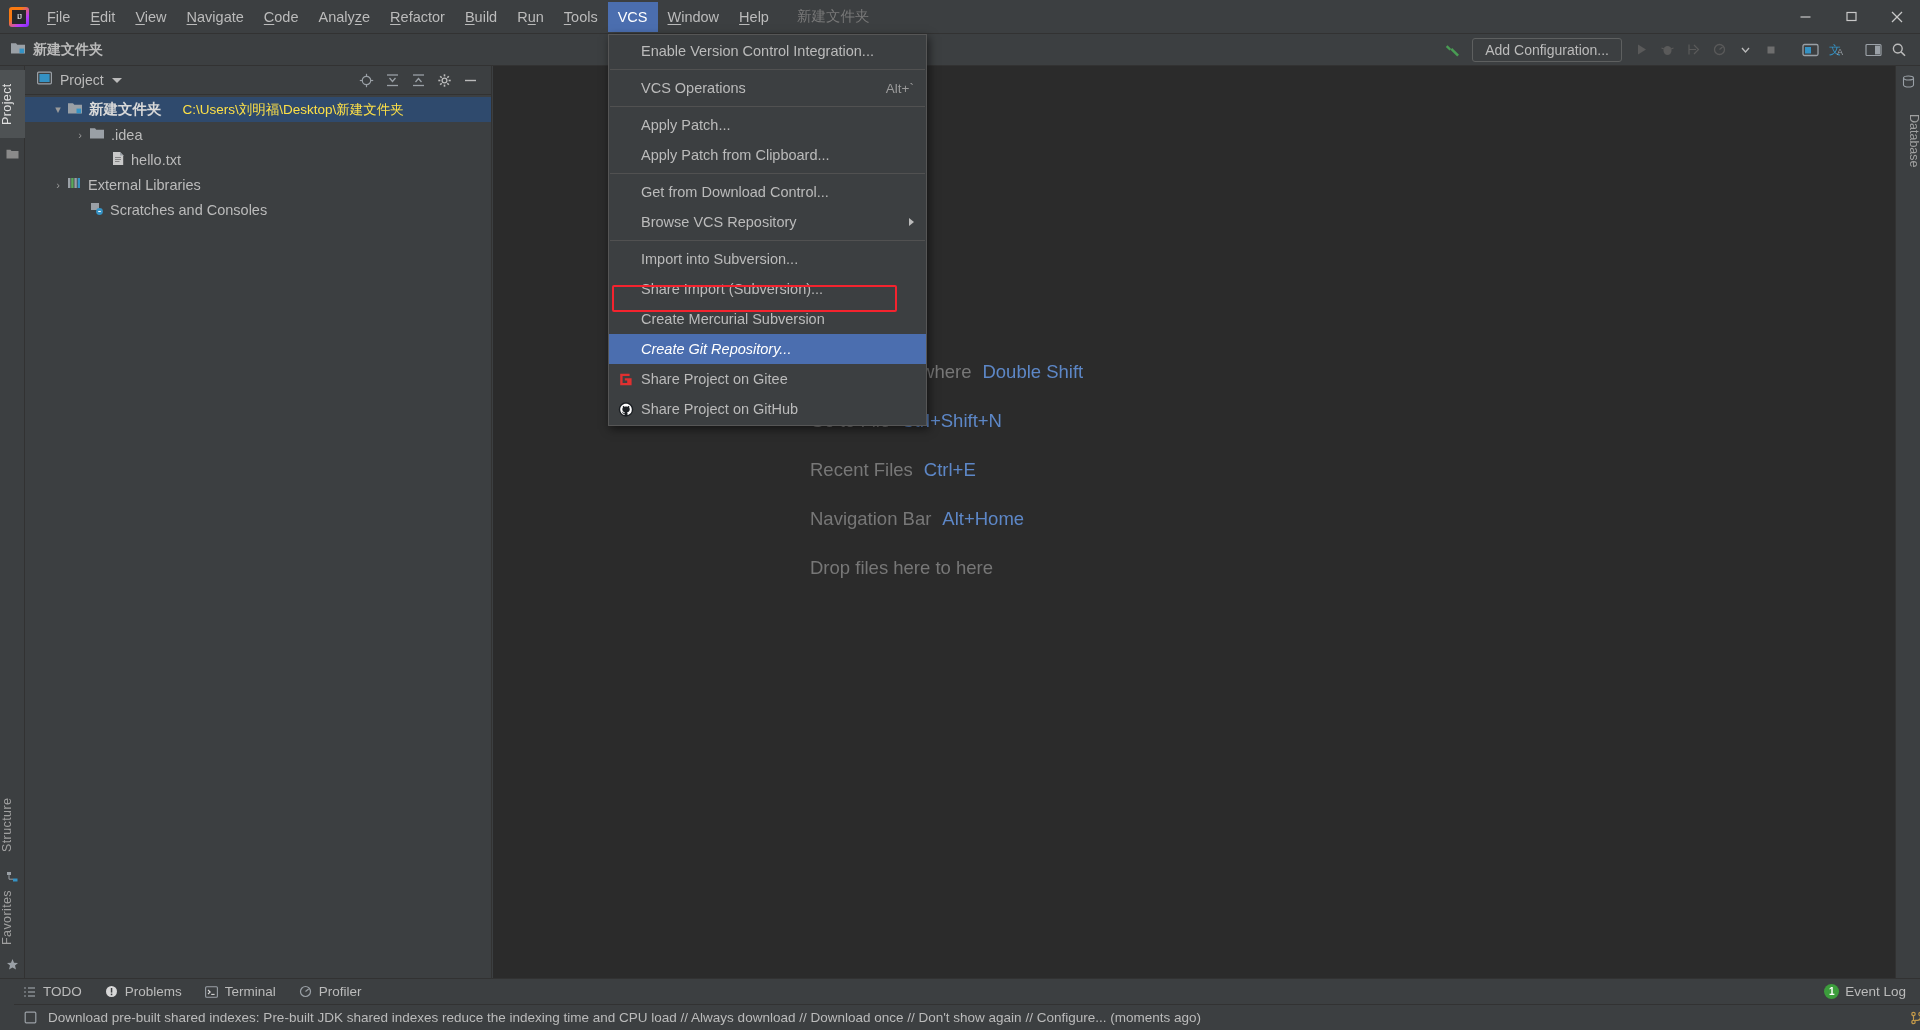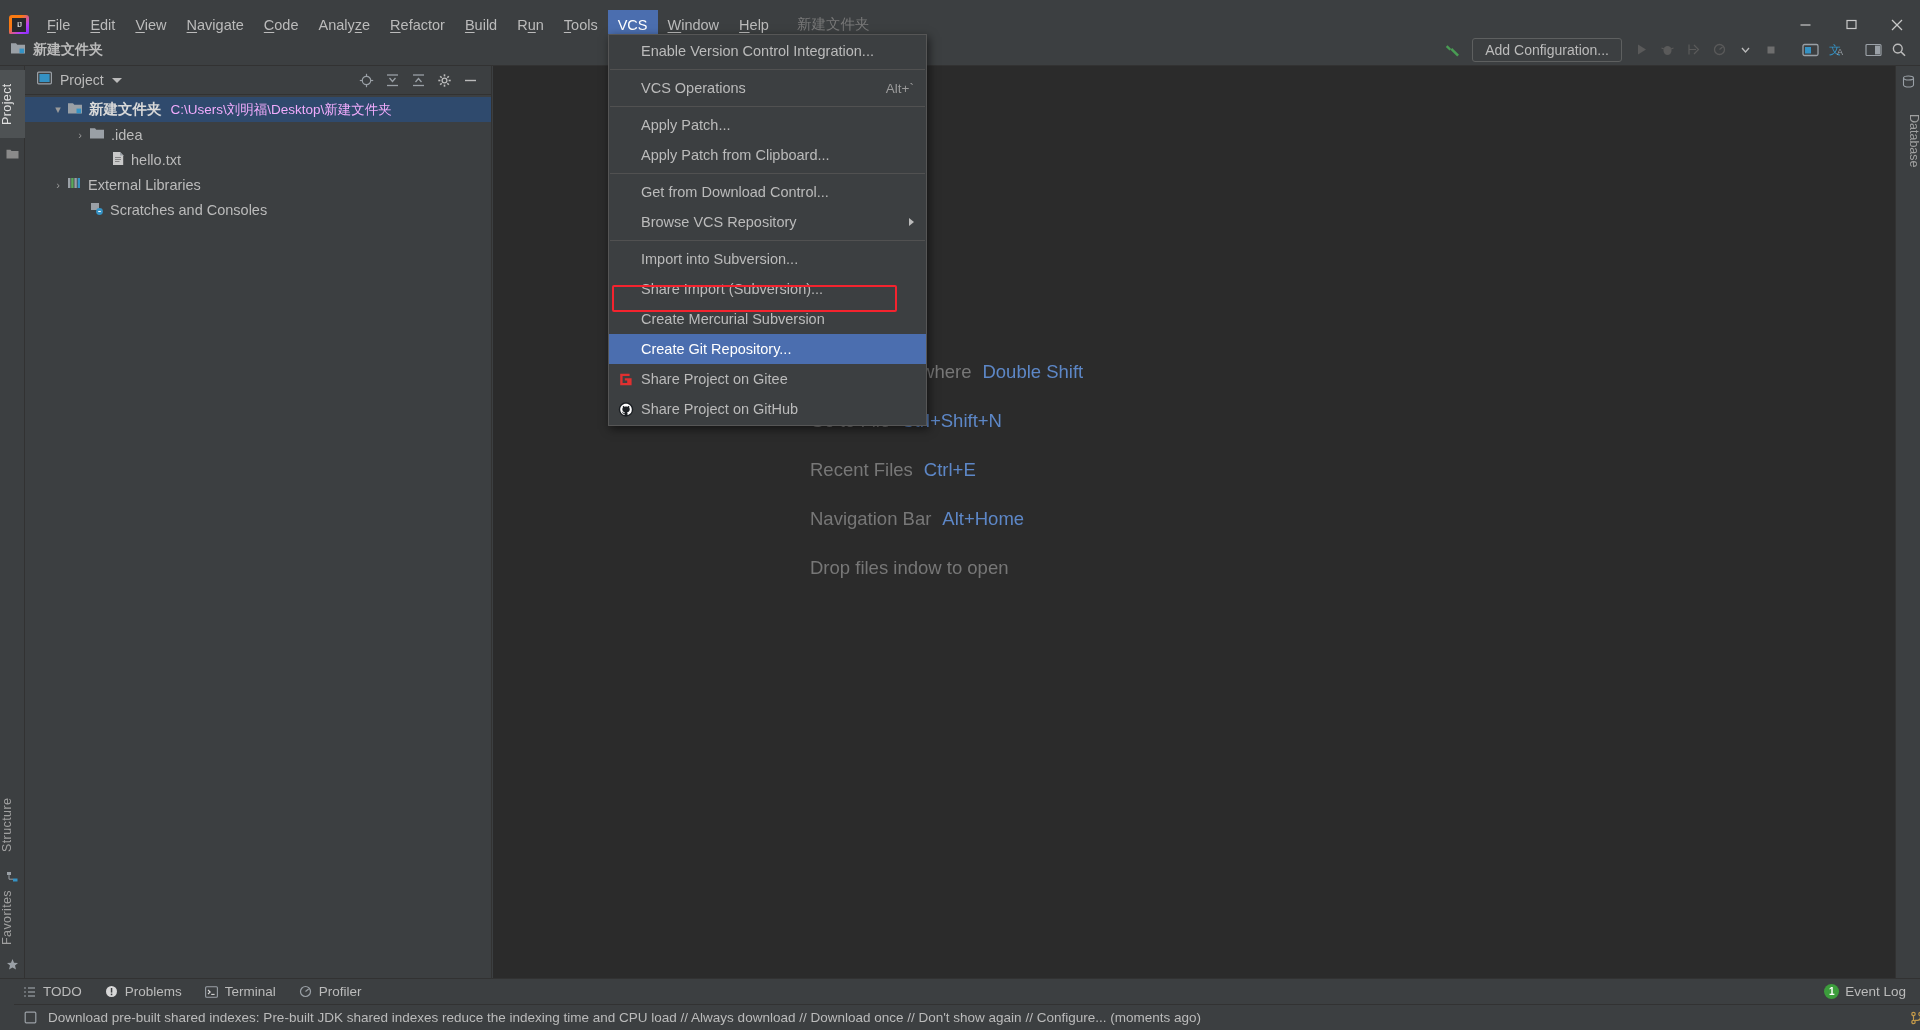--- a/index.html
+++ b/index.html
@@ -7,21 +7,21 @@
     width: 1920px; height: 1030px;
     background: #3c3f41;
     font-family: "Liberation Sans", sans-serif;
     overflow: hidden;
     -webkit-font-smoothing: antialiased;
   }
   body { position: relative; }
 
   
   #titlebar {
-    position: absolute; top: 8px; left: 0; width: 1920px; height: 34px;
+    position: absolute; top: 0; left: 0; width: 1920px; height: 34px;
     background: #3c3f41; display: flex; align-items: center;
     border-bottom: 1px solid #323232;
   }
   #app-logo {
     width: 20px; height: 20px; margin-left: 9px; margin-right: 8px;
     border-radius: 3px; position: relative; overflow: hidden;
     background: linear-gradient(135deg,#f97a12 0%,#f97a12 34%,#b93df9 70%,#7b2df9 100%);
     flex: 0 0 auto;
   }
   #app-logo::after {
@@ -115,21 +115,21 @@
     height: 25px; display: flex; align-items: center; padding-left: 26px;
     white-space: nowrap;
   }
   .tree-row.selected { background: #2f4a6d; }
   .tree-row .arrow {
     width: 14px; display:inline-block; color: #9a9a9a; font-size: 11px;
     margin-right: 2px; flex: 0 0 auto; text-align: center;
   }
   .tree-row .t-label { margin-left: 6px; }
   .tree-row .t-label.bold { font-weight: bold; color: #d8d8d8; }
-  .tree-row .t-path { margin-left: 9px; color: #f0abfc; font-size: 13.5px; }
+  .tree-row .t-path { margin-left: 21px; color: #fde047; font-size: 13.5px; }
   .indent1 { padding-left: 48px; }
   .indent2 { padding-left: 70px; }
 
   
   #editor {
     position: absolute; top: 66px; left: 493px; right: 25px; bottom: 52px;
     background: #2b2b2b;
   }
   #hints {
     position: absolute; left: 317px; top: 281px;
@@ -156,21 +156,21 @@
   .mi .mi-icon {
     position: absolute; left: 8px; top: 50%; transform: translateY(-50%);
     width: 17px; height: 17px; display:flex; align-items:center; justify-content:center;
   }
   .mi .shortcut { margin-left: auto; color: #9a9a9a; font-size: 13.5px; padding-left: 24px; }
   .mi .submenu-arrow {
     margin-left: auto; width: 0; height: 0;
     border-top: 4.5px solid transparent; border-bottom: 4.5px solid transparent;
     border-left: 5.5px solid #bbbbbb;
   }
-  .mi.selected { background: #4b6eaf; color: #ffffff; }
+  .mi.selected { background: #4b6eaf; color: #ffffff; font-style: italic; }
   .mi-sep { height: 1px; background: #515151; margin: 3px 1px; }
   #highlight-box {
     position: absolute; left: 612px; top: 285px; width: 285px; height: 27px;
     border: 2px solid #f4232e; border-radius: 2px; z-index: 50; pointer-events: none;
   }
 
   
   #bottom-bar {
     position: absolute; left: 0; bottom: 26px; width: 1920px; height: 26px;
     background: #3c3f41; border-top: 1px solid #323232;
@@ -493,21 +493,21 @@
     </div>
     <div class="hint-row">
       <span>Recent Files</span>
       <span class="hint-key">Ctrl+E</span>
     </div>
     <div class="hint-row">
       <span>Navigation Bar</span>
       <span class="hint-key">Alt+Home</span>
     </div>
     <div class="hint-row">
-      <span>Drop files indow to open</span>
+      <span>Drop files here to here</span>
     </div>
   </div>
 </div>
 
 <div id="vcs-menu">
   <div class="mi">
     <span class="mi-icon"></span>
     <span>Enable Version Control Integration...</span>
   </div>
   <div class="mi-sep"></div>

